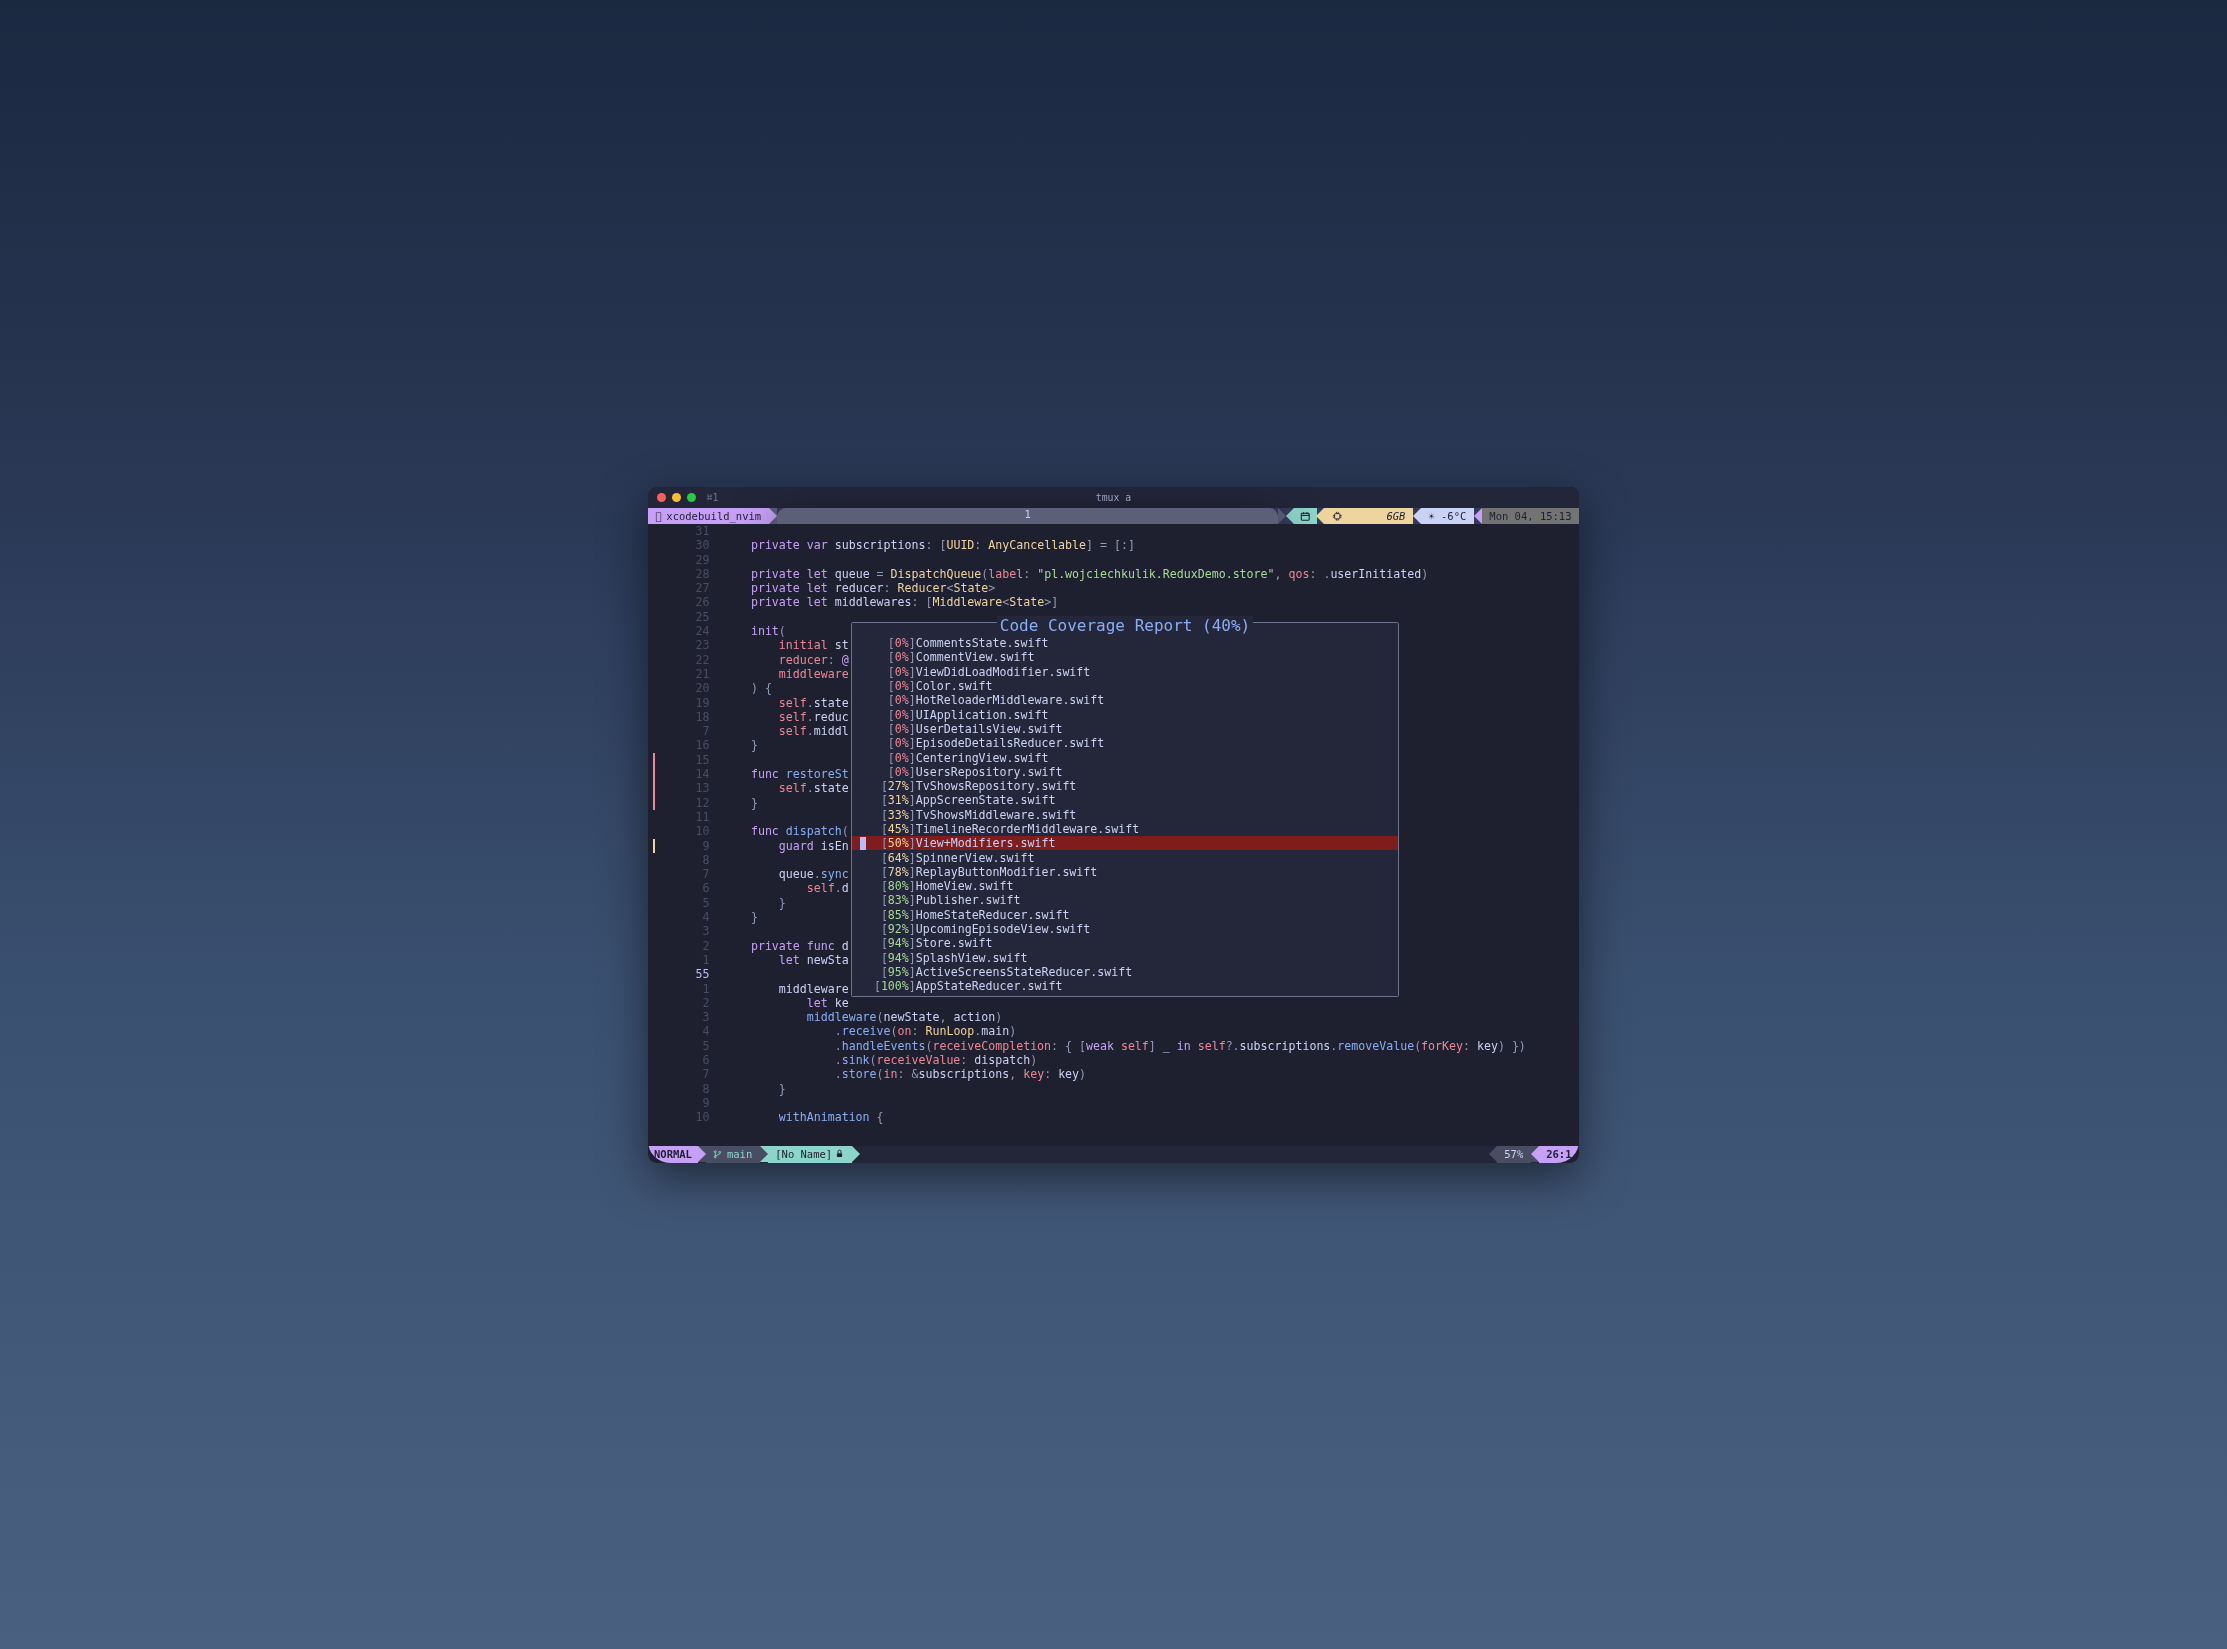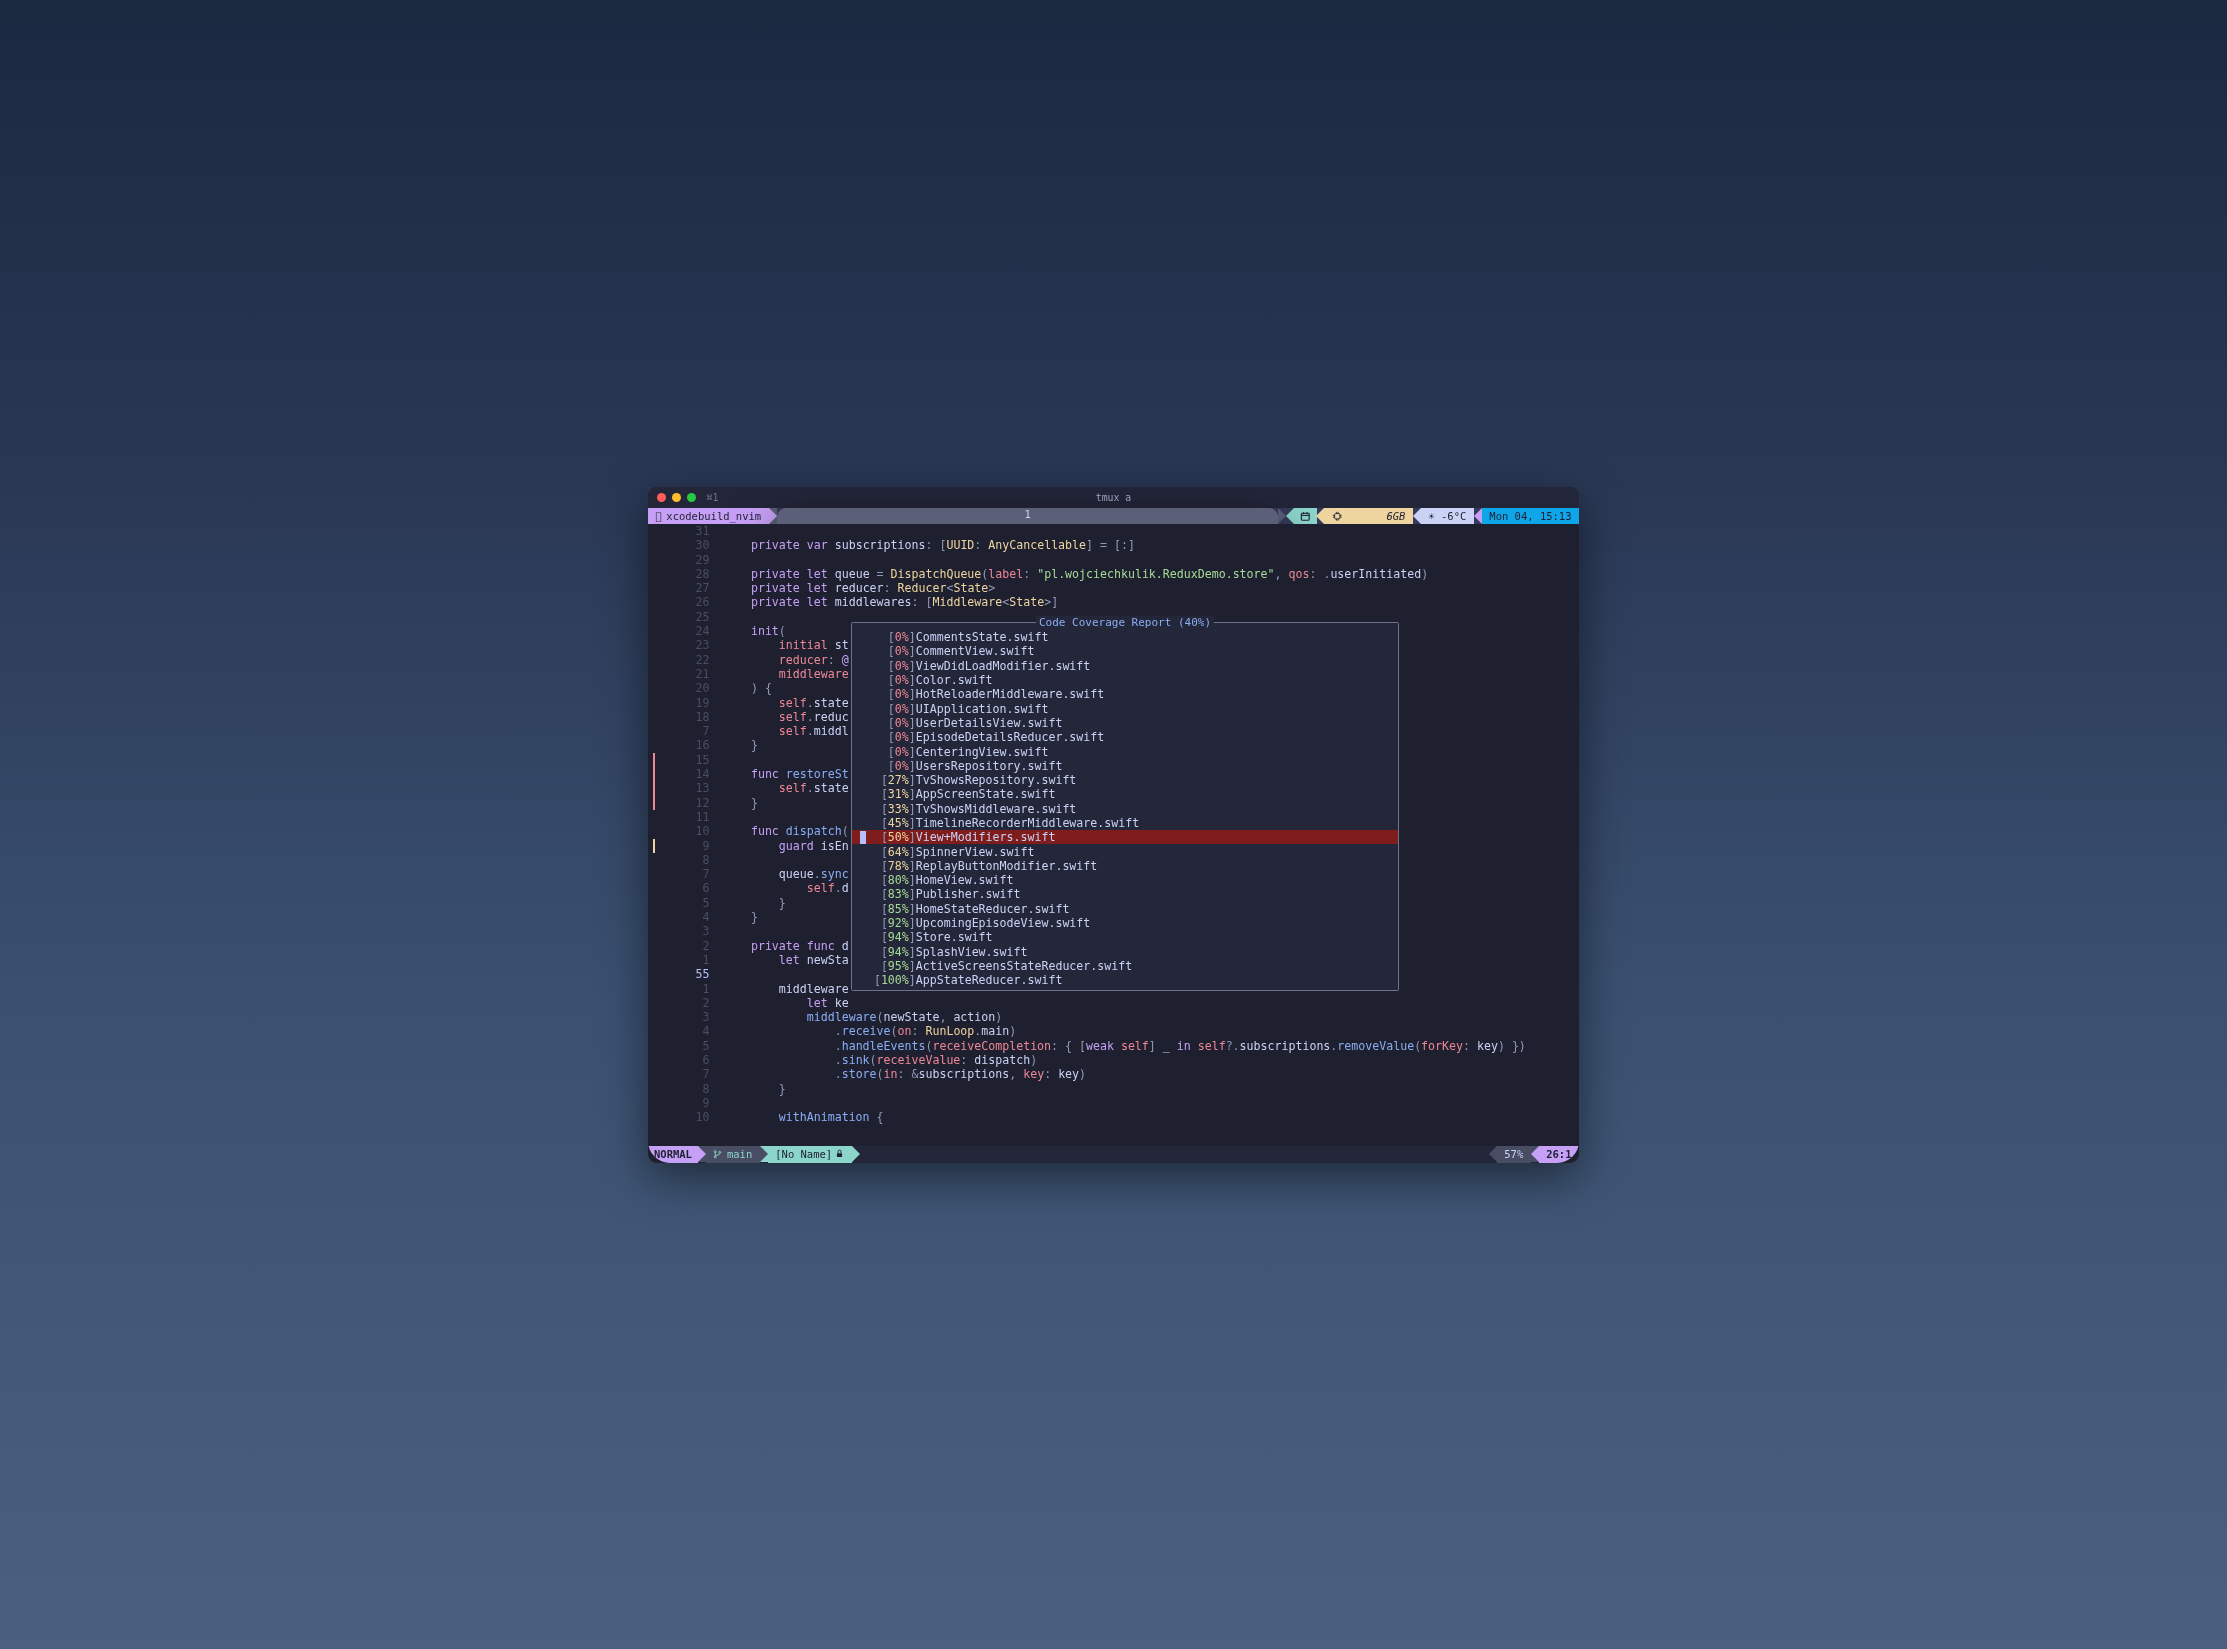--- a/index.html
+++ b/index.html
@@ -64,21 +64,21 @@
   .arrow-l {
     width: 0; height: 0;
     border-top: 8.3px solid transparent;
     border-bottom: 8.3px solid transparent;
   }
   .tmux-top .spacer { flex: 1; }
   .seg.window { background: #5b6078; color: #cad3f5; }
   .seg.calendar-icon { background: #8bd5ca; color: #1e2030; padding:0 6px;}
   .seg.ram { background: #eed49f; color: #1e2030; font-style: italic; }
   .seg.weather { background: #cad3f5; color: #1e2030; }
-  .seg.datetime { background: #0ea5e9; color: #1e2030; text-align: right; }
+  .seg.datetime { background: #737373; color: #1e2030; text-align: right; }
   
   .editor {
     flex: 1;
     background: #1e2030;
     display: flex;
     flex-direction: column;
     position: relative;
     overflow: hidden;
     border-radius: 22px;
   }
@@ -127,21 +127,21 @@
     background: #24273a;
     border: 0.8px solid #6e738d;
     border-radius: 1.5px;
     padding-bottom: 3px;
   }
   .float-panel .fp-title {
     text-align: center;
     color: #8aadf4;
     margin-top: -7.5px;
     margin-bottom: 1.5px;
-    font-size: 11px;
+    font-size: 16px;
   }
   .float-panel .fp-title span { background: #24273a; padding: 0 3px; }
   .fp-row {
     display: flex;
     height: 14.3px;
     align-items: center;
     padding-left: 7.5px;
   }
   .fp-row.selected { background: #7f1d1d; }
   .fp-row .cursor-cell {

